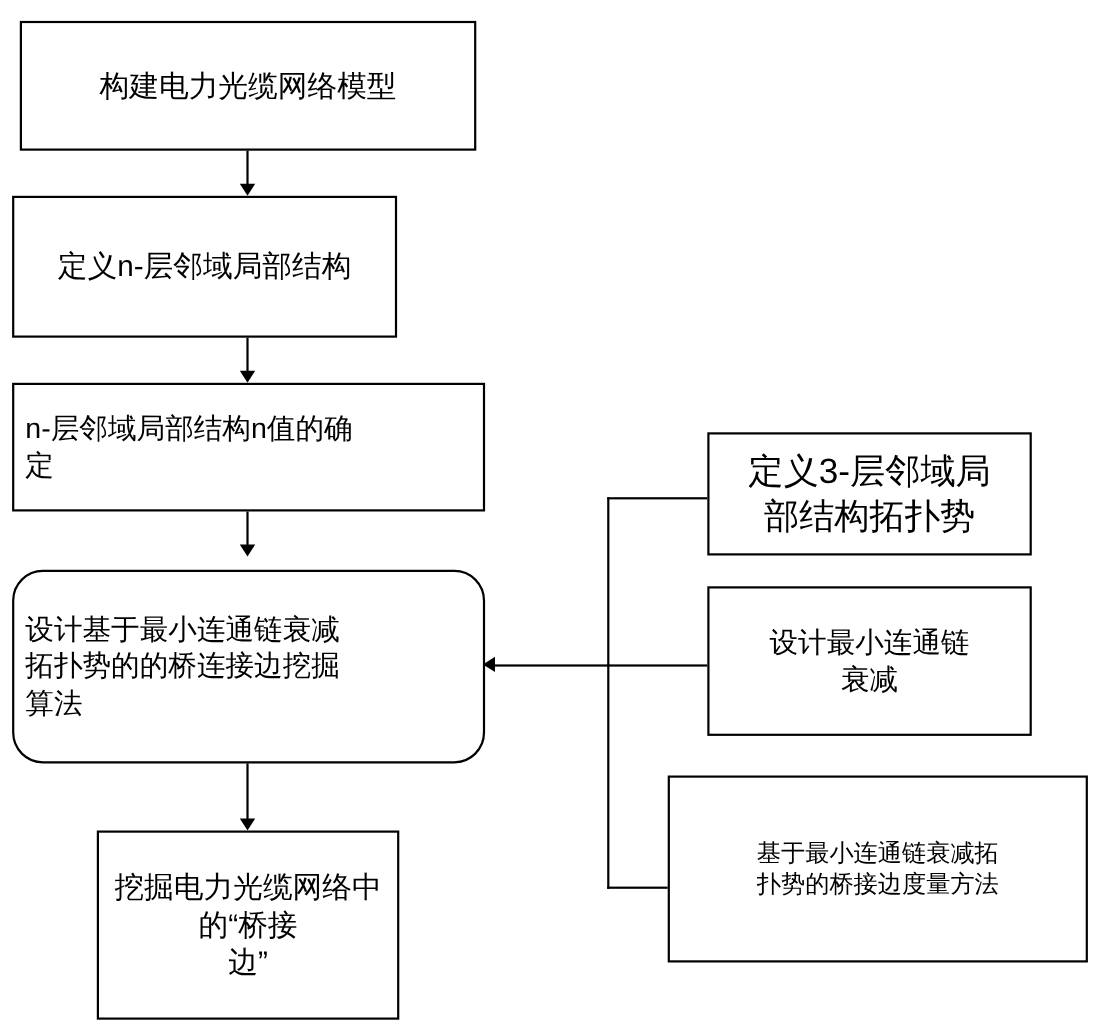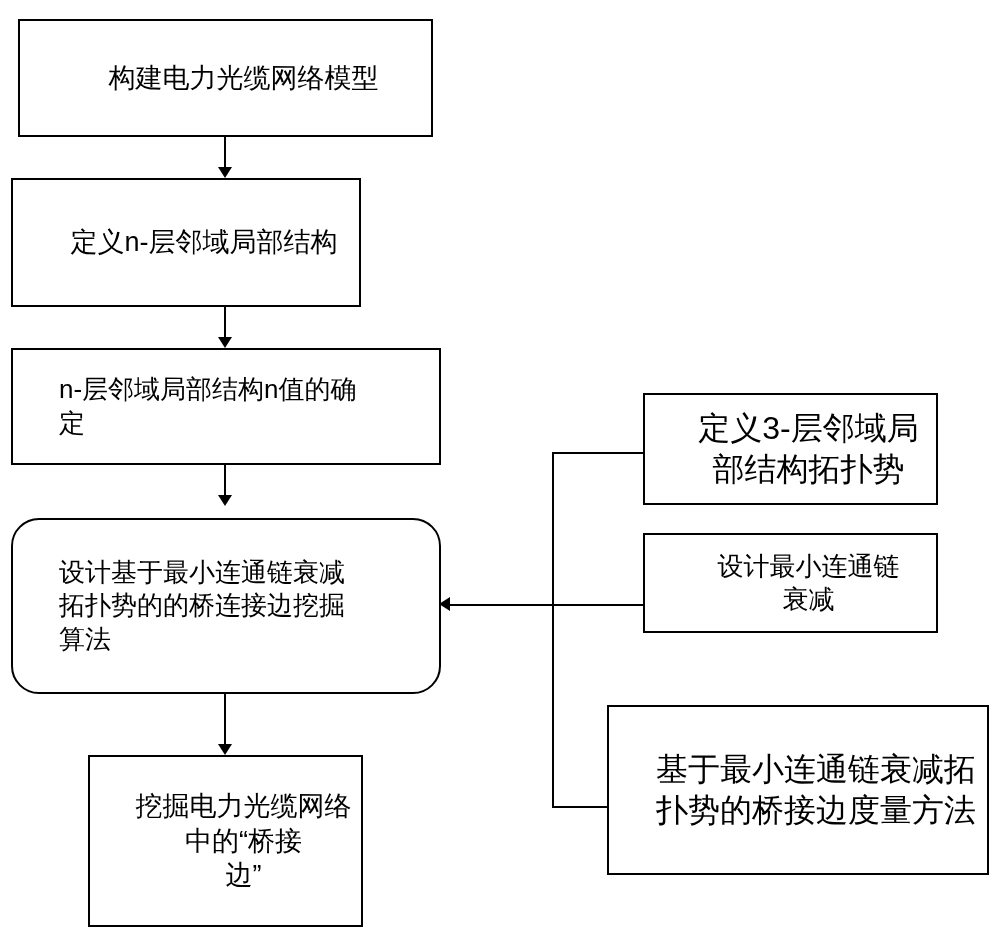--- a/index.html
+++ b/index.html
@@ -28,21 +28,20 @@
     text-align: center;
     color: #000000;
     line-height: 1.28;
     padding: 4px 6px;
     font-family: "Liberation Sans", sans-serif;
   }
   .node span.txt {
     display: block;
     width: 100%;
     white-space: pre-line;
-    margin-left: 36px;
   }
   .conn {
     position: absolute;
     background: #000000;
   }
   .vline { width: 2px; }
   .hline { height: 2px; }
   .arrow-down {
     position: absolute;
     width: 0; height: 0;
@@ -107,23 +106,23 @@
 
   <div class="conn hline" style="left:552px; top:604px; width:92px;"></div>
 
   <div class="conn hline" style="left:552px; top:806px; width:56px;"></div>
 
   <div class="node" style="left:643px; top:393px; width:295px; height:112px; font-size:32px;">
     <span class="txt">定义3-层邻域局
 部结构拓扑势</span>
   </div>
 
-  <div class="node" style="left:643px; top:533px; width:295px; height:100px; font-size:26px;">
+  <div class="node" style="left:643px; top:533px; width:295px; height:136px; font-size:26px;">
     <span class="txt">设计最小连通链
 衰减</span>
   </div>
 
-  <div class="node" style="left:607px; top:705px; width:382px; height:170px; font-size:32px;">
+  <div class="node" style="left:607px; top:705px; width:382px; height:170px; font-size:22px;">
     <span class="txt">基于最小连通链衰减拓
 扑势的桥接边度量方法</span>
   </div>
 
 </div>
 
 </body></html>

